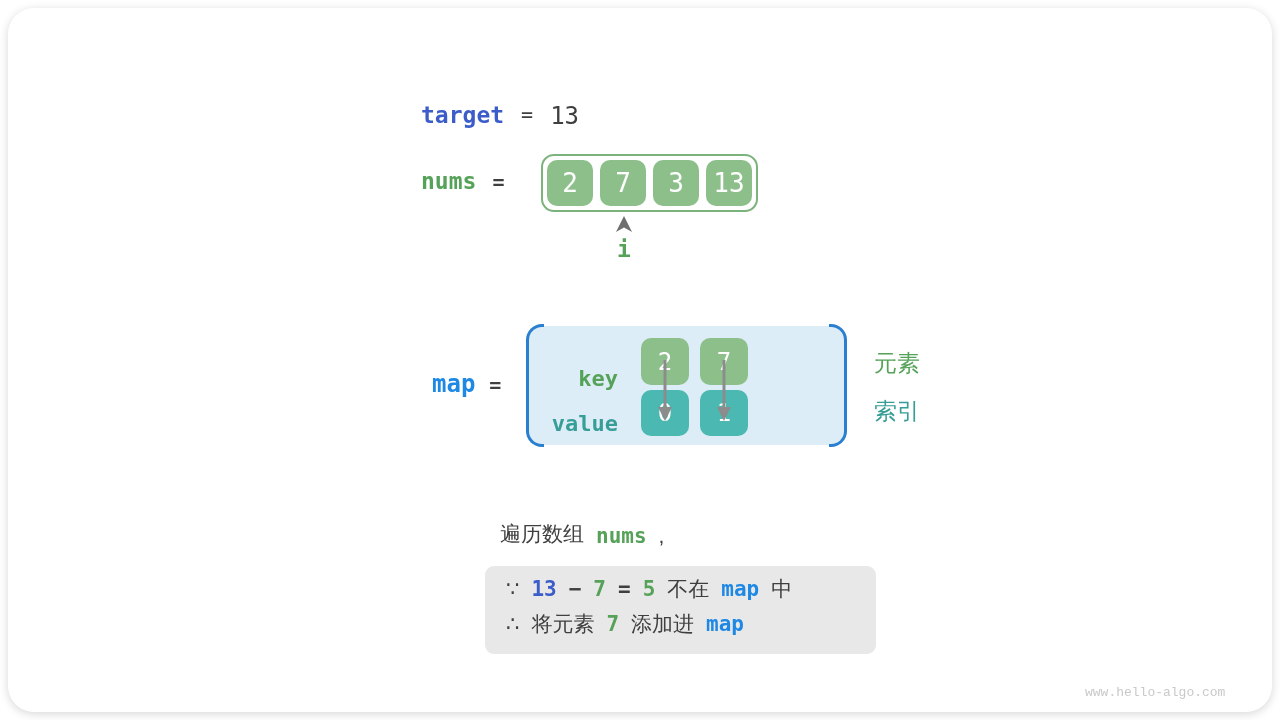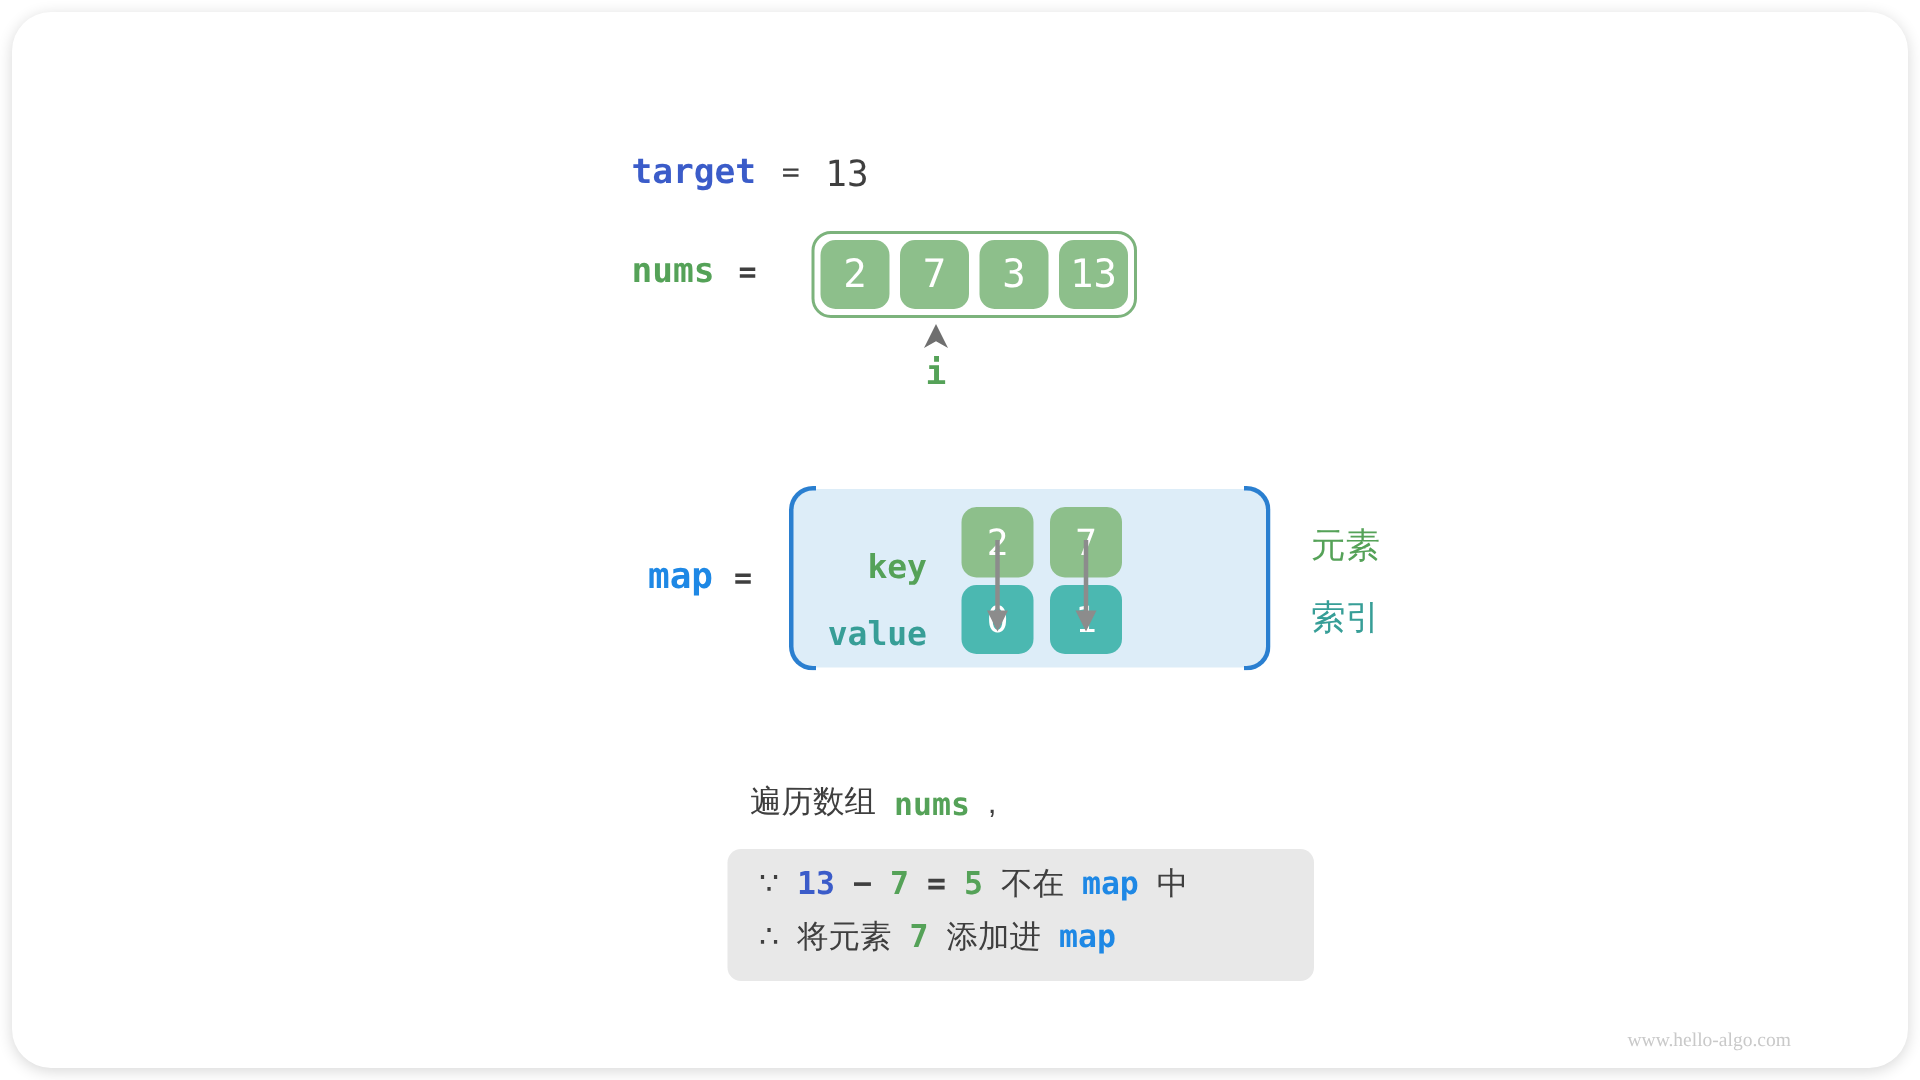--- a/index.html
+++ b/index.html
@@ -164,21 +164,21 @@
     font-weight: bold;
   }
   .reason-line .blue  { color: var(--royal-blue, #3b5cc9); }
   .reason-line .green { color: var(--green-text, #55a258); }
   .reason-line .cyan  { color: var(--bright-blue, #1e88e5); }
   .reason-line .op    { color: var(--dark-text, #3f3f3f); font-weight: bold;
     font-family: "DejaVu Sans Mono", "Liberation Mono", monospace; }
 
   .watermark {
     position: absolute; left: 1077px; top: 677px;
-    font-family: Liberation Serif, serif;
+    font-family: Liberation Mono, monospace;
     font-size: 13px;
     color: var(--watermark-gray, #c9c9c9);
   }
 </style>
 </head>
 <body>
 
 <div class="card">
 
   <div class="target-row">

